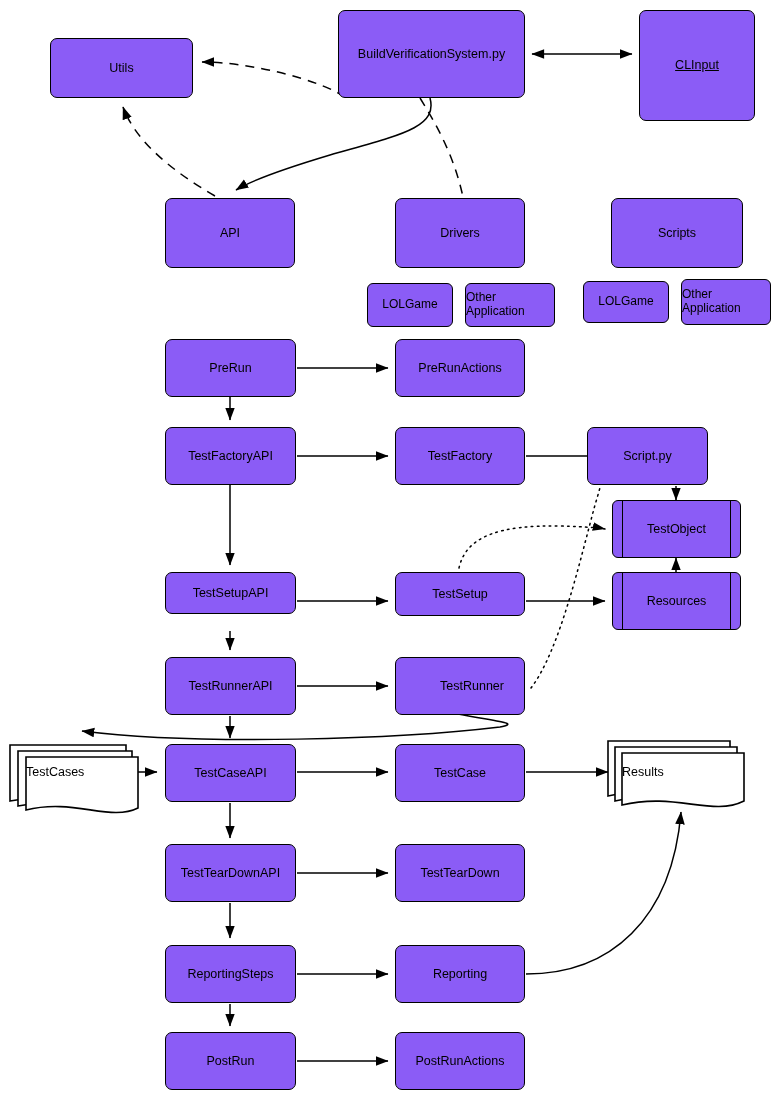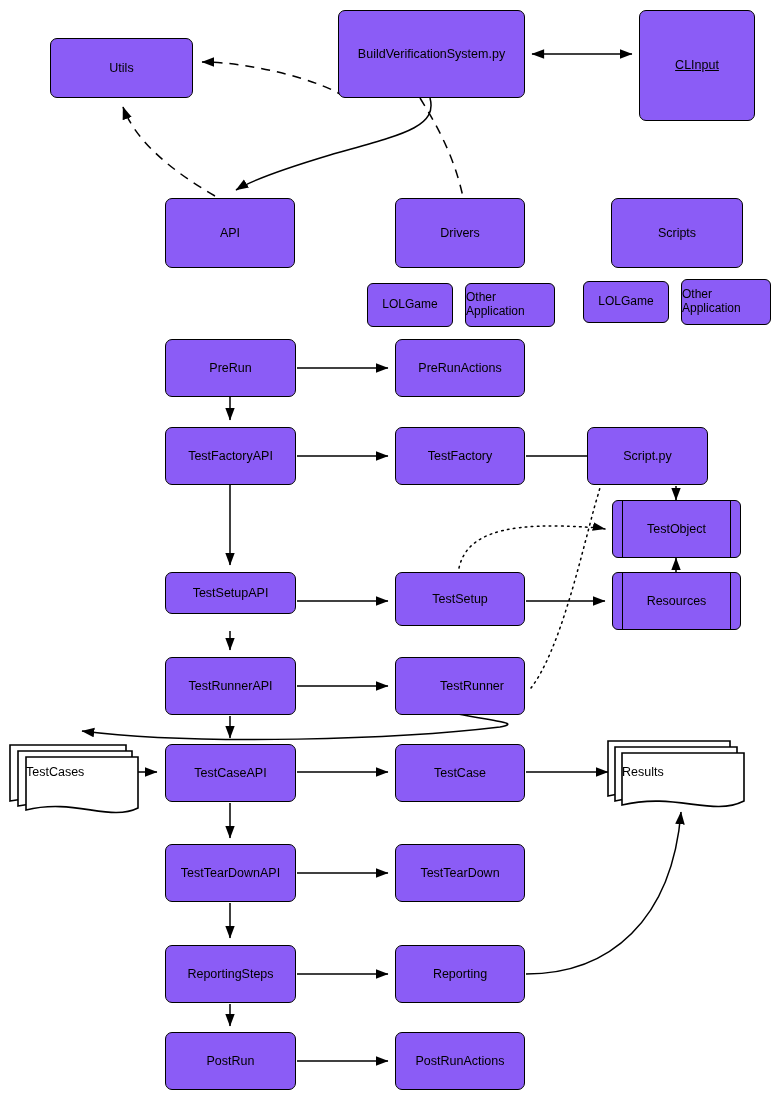--- a/index.html
+++ b/index.html
@@ -284,21 +284,21 @@
 
   <div class="node proc" style="left:612px; top:500px; width:129px; height:58px;">
     <span class="procbar l"></span>
     <span class="procbar r"></span>
     <span>TestObject</span>
   </div>
 
   <div class="node" style="left:165px; top:572px; width:131px; height:42px;">
     <span>TestSetupAPI</span>
   </div>
-  <div class="node" style="left:395px; top:572px; width:130px; height:54px;">
+  <div class="node" style="left:395px; top:572px; width:130px; height:44px;">
     <span>TestSetup</span>
   </div>
   <div class="node proc" style="left:612px; top:572px; width:129px; height:58px;">
     <span class="procbar l"></span>
     <span class="procbar r"></span>
     <span>Resources</span>
   </div>
 
   <div class="node" style="left:165px; top:657px; width:131px; height:58px;">
     <span>TestRunnerAPI</span>

